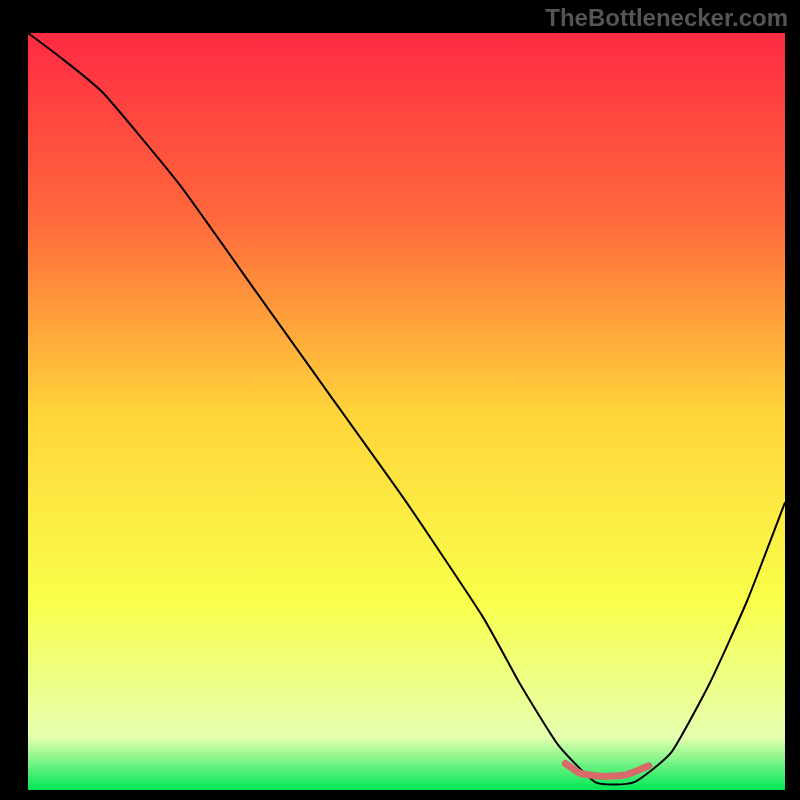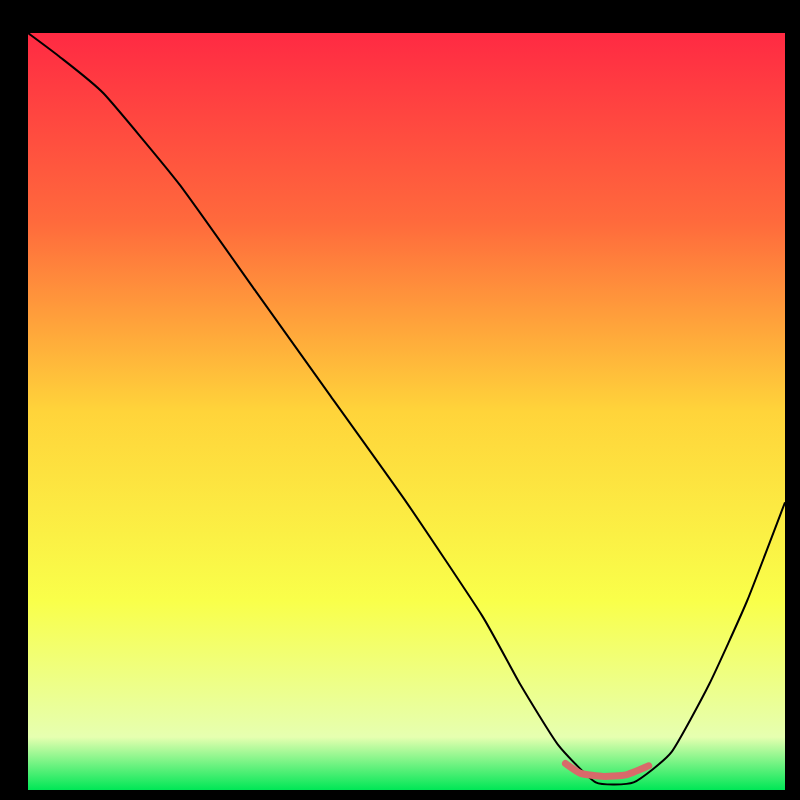--- a/index.html
+++ b/index.html
@@ -28,20 +28,21 @@
   svg.chart {
     position: absolute;
     left: 0;
     top: 0;
   }
 </style>
 </head>
 <body>
 
 <div class="container">
+  <div class="watermark">TheBottleneсker.com</div>
   <svg class="chart" width="800" height="800" viewBox="0 0 800 800">
     <defs>
       <linearGradient id="bg-grad" x1="0" y1="0" x2="0" y2="1">
           <stop offset="0%" stop-color="#ff2a43"></stop>
           <stop offset="25%" stop-color="#ff6a3c"></stop>
           <stop offset="50%" stop-color="#ffd43a"></stop>
           <stop offset="75%" stop-color="#f9ff4a"></stop>
           <stop offset="93%" stop-color="#e6ffb0"></stop>
           <stop offset="100%" stop-color="#00e756"></stop>
         </linearGradient>

